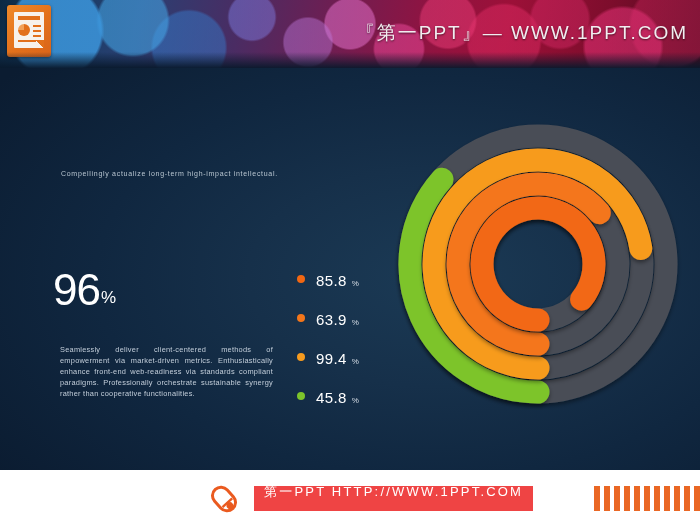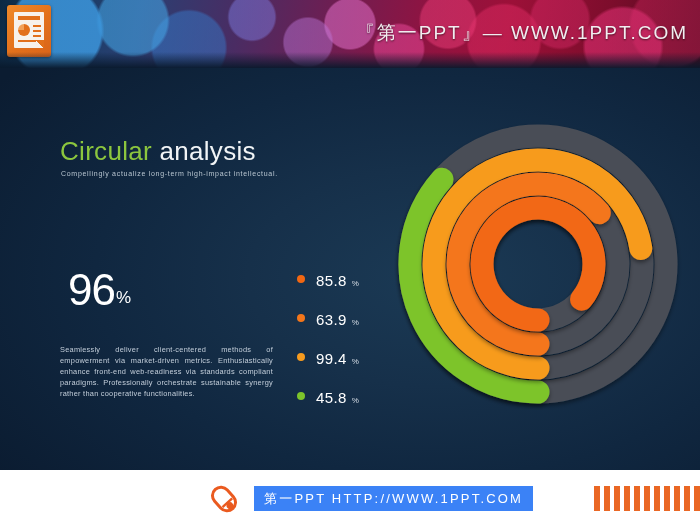--- a/index.html
+++ b/index.html
@@ -82,21 +82,21 @@
   .title .t-green { color: #8cc63e; }
   .title .t-white { color: #f1f4f6; }
 
   .subtitle {
     position: absolute; left: 61px; top: 170px;
     font-size: 7px; letter-spacing: 0.7px; color: #b9c6d1;
     white-space: nowrap;
   }
 
   .bignum {
-    position: absolute; left: 68px; top: 268px;
+    position: absolute; left: 53px; top: 268px;
     color: #ffffff; font-size: 44px; font-weight: 400; letter-spacing: -1px;
     line-height: 1;
   }
   .bignum .pct {
     font-size: 17px; letter-spacing: 0; vertical-align: 2px; margin-left: 1px;
   }
 
   .body-copy {
     position: absolute; left: 60px; top: 344px; width: 213px;
     font-size: 7.4px; line-height: 11px; color: #c3ceda;
@@ -122,23 +122,23 @@
   .donut svg { display: block; }
 
   
   .bottom-banner {
     position: absolute; left: 0; top: 470px; width: 700px; height: 55px;
     background: #ffffff;
   }
   .pencil { position: absolute; left: 207px; top: 482px; width: 34px; height: 34px; }
   .url-bar {
     position: absolute; left: 254px; top: 486px; height: 25px;
-    background: #3b82f6; color: #ffffff;
+    background: #ef4444; color: #ffffff;
     font-size: 13px; letter-spacing: 2.2px;
-    display: flex; align-items: center; padding: 0 10px;
+    display: flex; align-items: flex-end; padding: 10px 10px;
     white-space: nowrap;
   }
   .stripes {
     position: absolute; left: 594px; top: 486px; width: 106px; height: 25px;
     background: repeating-linear-gradient(to right,
       #ea6724 0px, #ea6724 6px, #ffffff 6px, #ffffff 10px);
   }
 </style>
 </head>
 <body>
@@ -155,23 +155,20 @@
         <div class="ppt-bar" style="left:19px; top:23px; width:8px; height:2px;"></div>
         <div class="ppt-bar" style="left:4px;  top:28px; width:23px; height:2px;"></div>
       </div>
     </div>
     <div class="banner-text">『第一PPT』— WWW.1PPT.COM</div>
     <div class="banner-fade"></div>
   </div>
 
   <div class="slide"></div>
 
-  <div class="title">
-    <span class="t-green">Circular</span><span class="t-white"> analysis</span>
-  </div>
 
   <div class="subtitle">Compellingly  actualize  long-term  high-impact  intellectual.</div>
 
   <div class="bignum"><span>96</span><span class="pct">%</span></div>
 
   <div class="body-copy">Seamlessly  deliver  client-centered  methods  of  empowerment  via  market-driven metrics. Enthusiastically  enhance  front-end  web-readiness  via standards  compliant  paradigms. Professionally  orchestrate  sustainable synergy  rather  than  cooperative  functionalities.</div>
 
   <div class="legend">
     <div class="legend-row">
       <span class="legend-dot" style="background:#f26712"></span>

